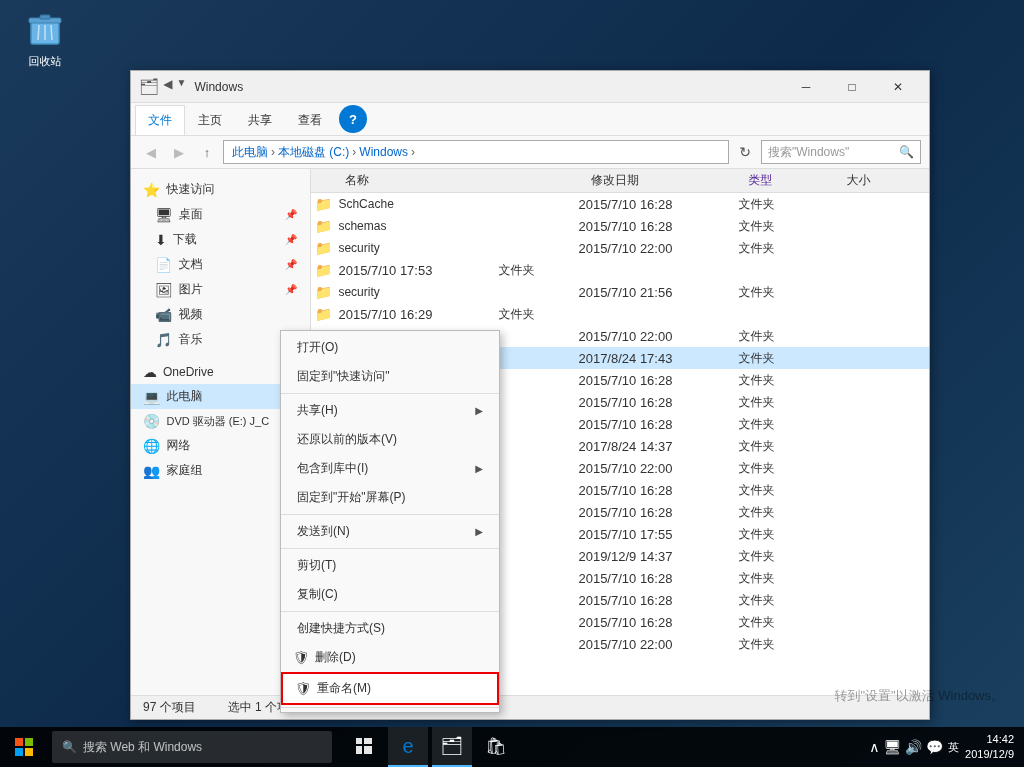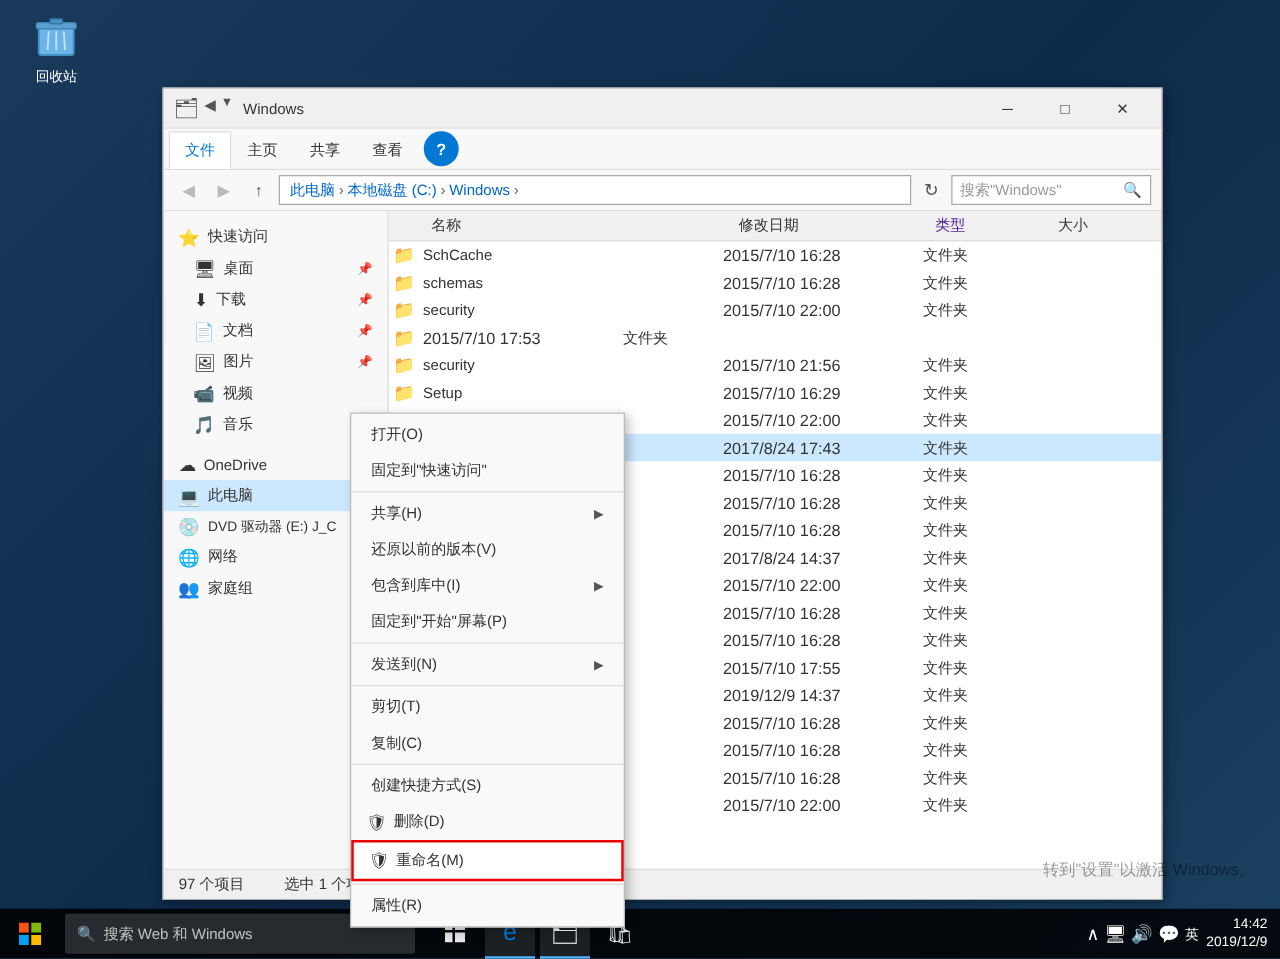--- a/index.html
+++ b/index.html
@@ -559,21 +559,20 @@
     </div>
             <div class="file-row">
       <span class="file-icon">📁</span>
       <span class="file-name">security</span>
       <span class="file-date">2015/7/10 21:56</span>
       <span class="file-type">文件夹</span>
       <span class="file-size"></span>
     </div>
             <div class="file-row">
       <span class="file-icon">📁</span>
-      <span class="file-name">Setup</span>
       <span class="file-date">2015/7/10 16:29</span>
       <span class="file-type">文件夹</span>
       <span class="file-size"></span>
     </div>
             <div class="file-row">
       <span class="file-icon">📁</span>
       <span class="file-name">SKB</span>
       <span class="file-date">2015/7/10 22:00</span>
       <span class="file-type">文件夹</span>
       <span class="file-size"></span>
@@ -728,23 +727,20 @@
       </div>
       <div class="cm-item has-icon">
         <span class="cm-icon">🛡</span>
         <span>删除(D)</span>
       </div>
       <div class="cm-item rename-item has-icon">
         <span class="cm-icon">🛡</span>
         <span>重命名(M)</span>
       </div>
       <div class="cm-sep"></div>
-      <div class="cm-item">
-        <span>属性(R)</span>
-      </div>
     </div>
 
   <div class="activate-watermark">
     <div>转到"设置"以激活 Windows。</div>
   </div>
 
   <div class="taskbar">
     <div class="taskbar-start">
       <svg width="18" height="18" viewBox="0 0 18 18">
         <rect x="0" y="0" width="8" height="8" fill="#f65314"></rect>

